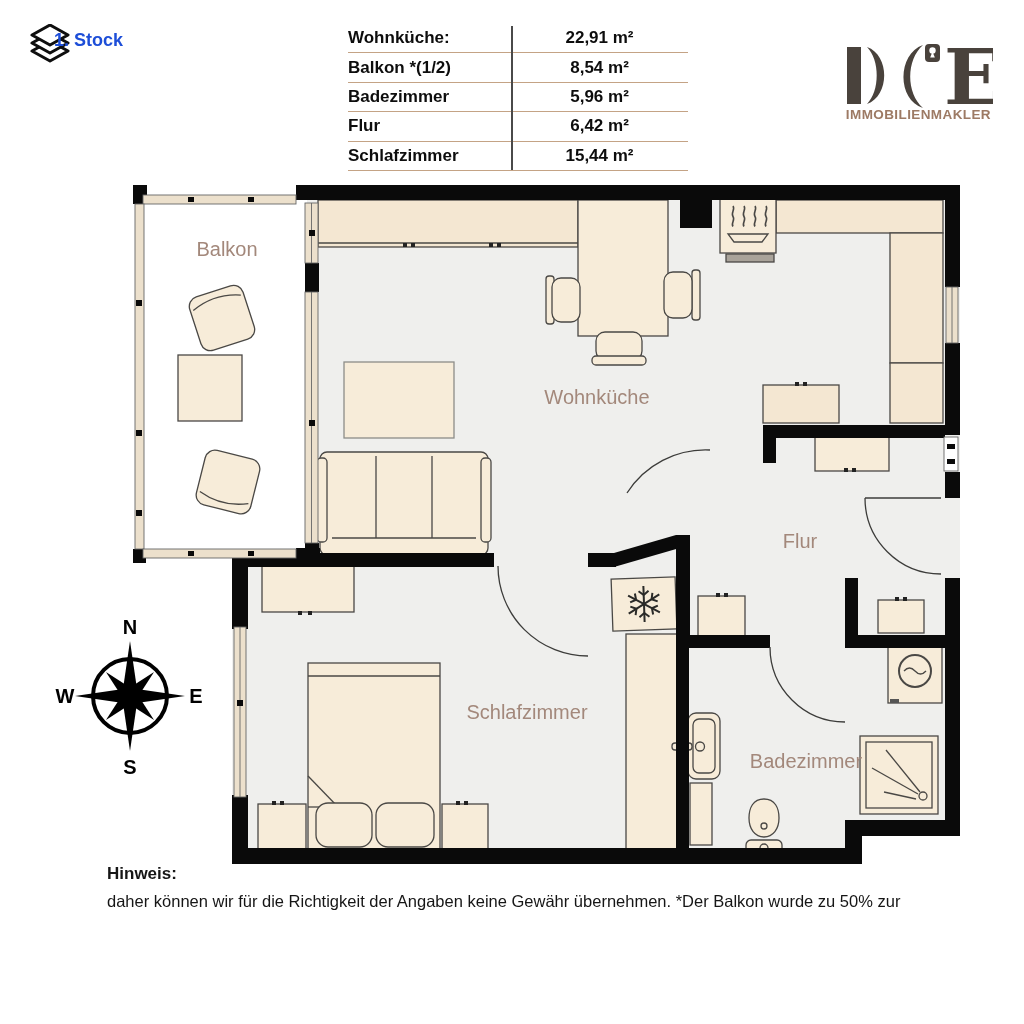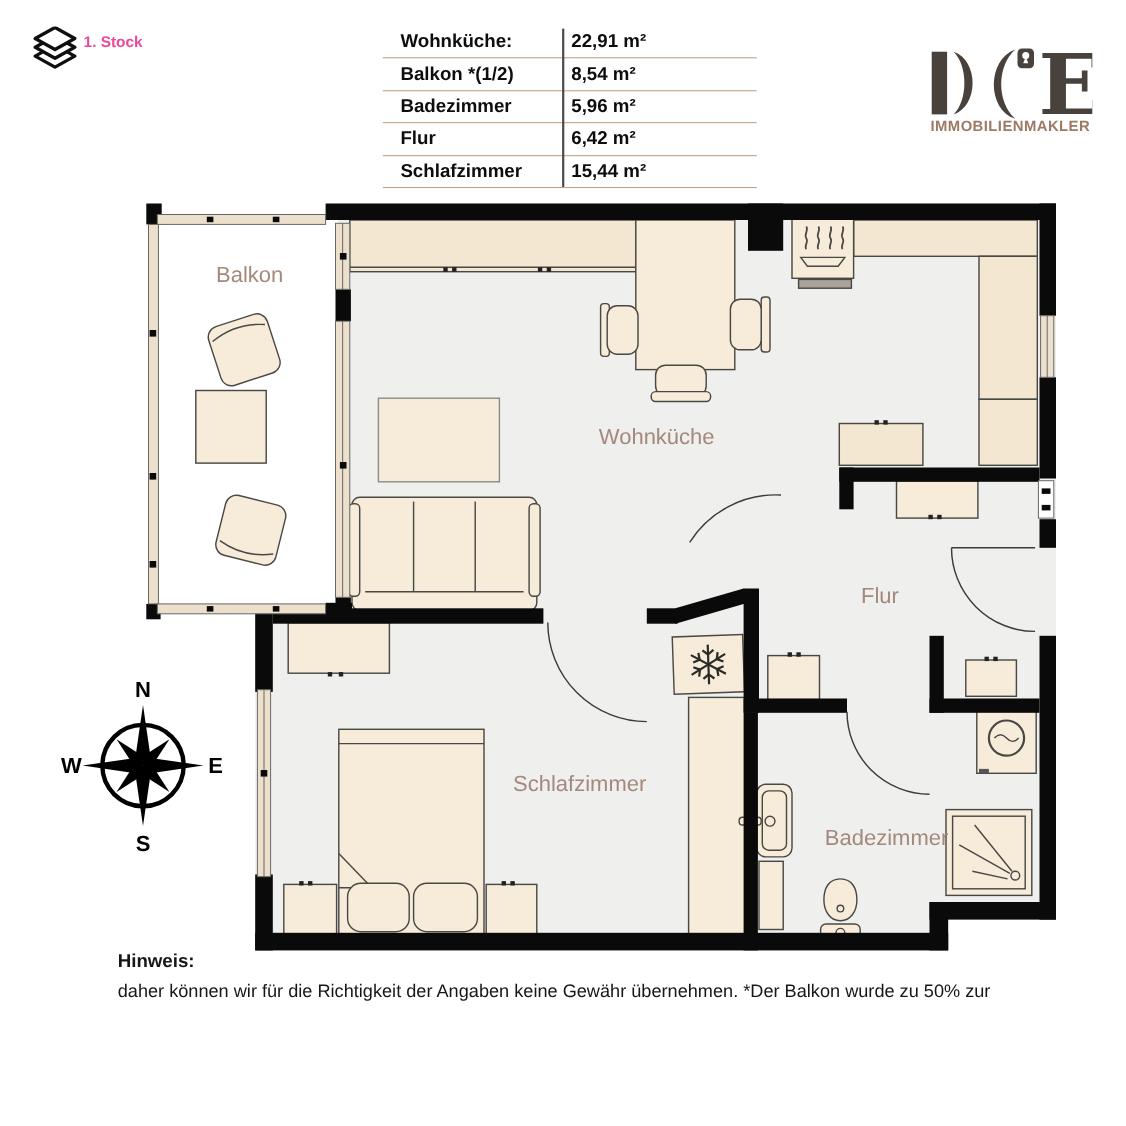--- a/index.html
+++ b/index.html
@@ -1,27 +1,27 @@
 <!DOCTYPE html>
 <html><head>
 <meta charset="utf-8">
 <style>
   html,body{margin:0;padding:0;}
   body{width:1024px;height:1024px;position:relative;background:#ffffff;
        font-family:"Liberation Sans","DejaVu Sans",sans-serif;overflow:hidden;}
   .abs{position:absolute;}
 
   
-  #floor-label{left:76px;top:30px;font-size:14px;font-weight:bold;color:#ec4899;}
+  #floor-label{left:54px;top:30px;font-size:18px;font-weight:bold;color:#1d4ed8;}
 
   
   #area-table{left:348px;top:24px;width:340px;}
   .arow{display:flex;align-items:center;height:28.4px;border-bottom:1px solid #c4a385;}
-  .arow .lbl{width:163px;font-size:17px;font-weight:bold;color:#0d0d0d;margin-left:16px;}
-  .arow .val{width:177px;font-size:17px;font-weight:bold;color:#0d0d0d;}
+  .arow .lbl{width:163px;font-size:17px;font-weight:bold;color:#0d0d0d;}
+  .arow .val{width:177px;text-align:center;font-size:17px;font-weight:bold;color:#0d0d0d;}
   #vdivider{position:absolute;left:163px;top:2px;bottom:1px;width:2px;background:#4a4a4a;}
 
   
   #logo-sub{left:843px;top:107px;width:148px;text-align:right;font-size:13.5px;
             font-weight:bold;letter-spacing:0.4px;color:#9d7a64;}
 
   
   #notice{left:107px;top:864px;width:862px;color:#161616;}
   #notice .t{font-size:17px;font-weight:bold;margin-bottom:3px;}
   #notice .l{font-size:16.5px;line-height:29px;}

